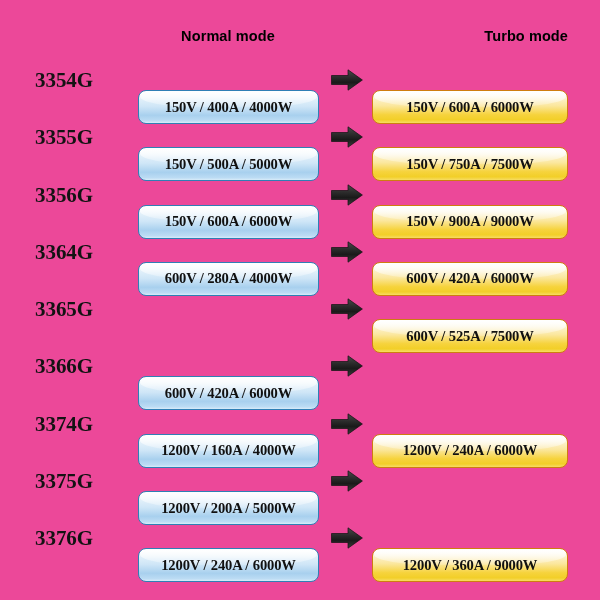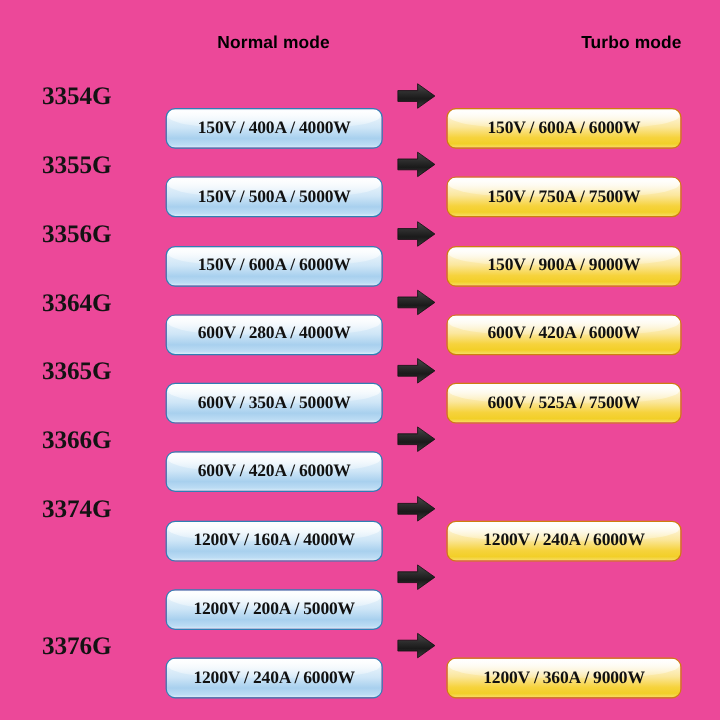--- a/index.html
+++ b/index.html
@@ -262,23 +262,20 @@
     </div>
 
     <div class="pill turbo">
       <span class="txt">600V / 420A / 6000W</span>
     </div>
   </div>
 
   <div class="row">
     <div class="model">3365G</div>
 
-    <div class="pill normal">
-      <span class="txt">600V / 350A / 5000W</span>
-    </div>
 
     <div class="arrow">
       <svg width="32" height="22" viewBox="0 0 32 22" xmlns="http://www.w3.org/2000/svg">
         <defs>
           <linearGradient id="agrad" x1="0" y1="0" x2="0" y2="1">
             <stop offset="0%" stop-color="#4a4a4a"></stop>
             <stop offset="38%" stop-color="#2b2b2b"></stop>
             <stop offset="62%" stop-color="#1a1a1a"></stop>
             <stop offset="100%" stop-color="#3c3c3c"></stop>
           </linearGradient>
@@ -335,20 +332,21 @@
         <polygon points="0.5,6.5 17,6.5 17,0.8 31.4,11 17,21.2 17,15.5 0.5,15.5" fill="url(#agrad)" stroke="#111111" stroke-width="0.7"></polygon>
       </svg>
     </div>
 
     <div class="pill turbo">
       <span class="txt">1200V / 240A / 6000W</span>
     </div>
   </div>
 
   <div class="row">
+    <div class="model">3375G</div>
 
     <div class="pill normal">
       <span class="txt">1200V / 200A / 5000W</span>
     </div>
 
     <div class="arrow">
       <svg width="32" height="22" viewBox="0 0 32 22" xmlns="http://www.w3.org/2000/svg">
         <defs>
           <linearGradient id="agrad" x1="0" y1="0" x2="0" y2="1">
             <stop offset="0%" stop-color="#4a4a4a"></stop>

